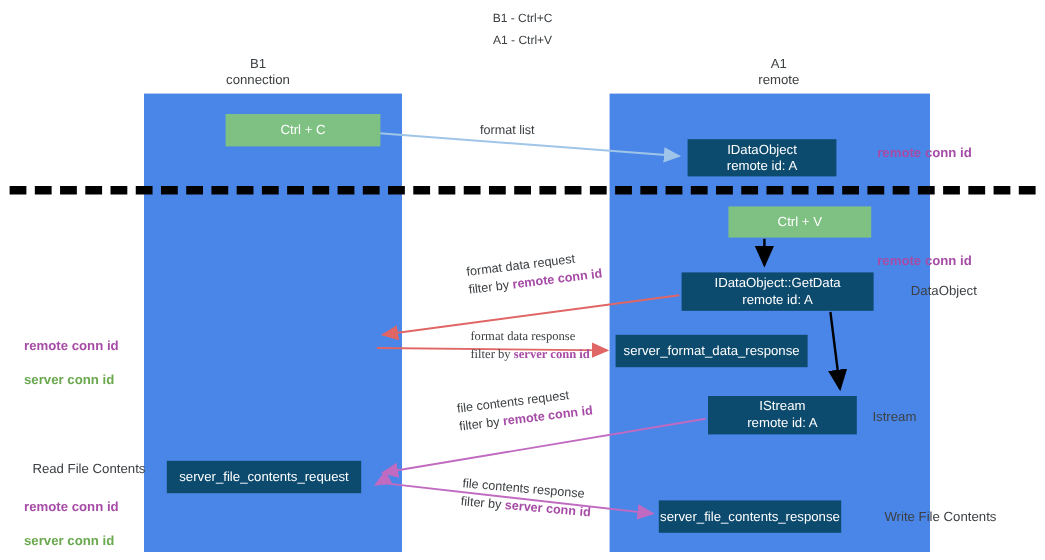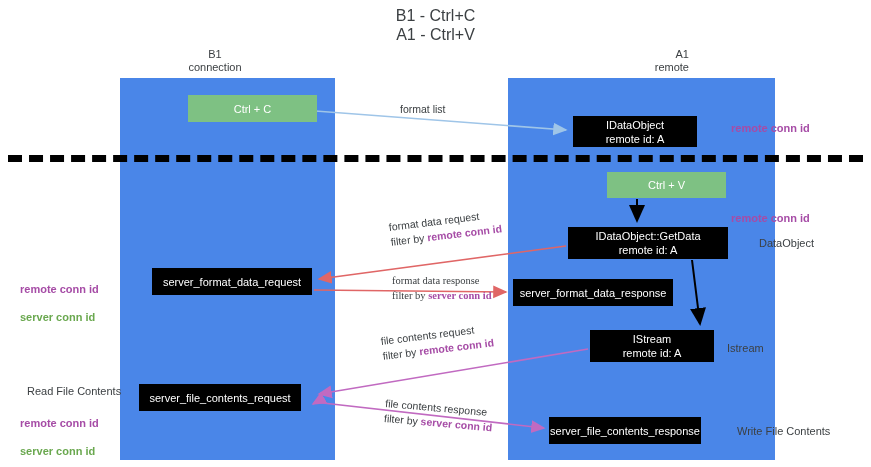--- a/index.html
+++ b/index.html
@@ -7,51 +7,51 @@
     width:871px;height:467px;position:relative;overflow:hidden;
     background:#ffffff;
     font-family:"Liberation Sans","DejaVu Sans",sans-serif;
     color:#3c4043;
   }
   #stage{position:absolute;inset:0;}
 
   
   .title{
     position:absolute;left:0;top:6px;width:871px;text-align:center;
-    font-size:16px;line-height:19px;color:#3c4043;white-space:pre-line;
+    font-size:10px;line-height:19px;color:#3c4043;white-space:pre-line;
   }
 
   
   .col-head{
     position:absolute;text-align:center;font-size:11px;line-height:13px;
     color:#3c4043;white-space:pre-line;
   }
   #head-b1{left:140px;top:48px;width:150px;}
-  #head-a1{left:539px;top:48px;width:150px;text-align:right;}
+  #head-a1{left:574px;top:48px;width:150px;}
 
   
   .lane{position:absolute;background:#4a86e8;}
   #lane-b1{left:120px;top:78px;width:215px;height:382px;}
   #lane-a1{left:508px;top:78px;width:267px;height:382px;}
 
   
   .divider{
     position:absolute;left:8px;top:155px;width:855px;height:0;
     border-top:7px dashed #000;
   }
 
   
   .node{
     position:absolute;box-sizing:border-box;
     display:flex;flex-direction:column;align-items:center;justify-content:center;
     text-align:center;color:#ffffff;font-size:11px;line-height:14px;
     white-space:pre-line;padding:2px 4px;
   }
   .green{background:#7ec183;margin-left:29px;}
-  .orange{background:#000000;}
+  .orange{background:#0c4a6e;}
 
   #n-ctrlc{left:159px;top:95px;width:129px;height:27px;}
   #n-idataobject{left:573px;top:116px;width:124px;height:31px;}
   #n-ctrlv{left:578px;top:172px;width:119px;height:26px;}
   #n-getdata{left:568px;top:227px;width:160px;height:32px;}
   #n-sfdreq{left:152px;top:268px;width:160px;height:27px;}
   #n-sfdres{left:513px;top:279px;width:160px;height:27px;}
   #n-istream{left:590px;top:330px;width:124px;height:32px;}
   #n-sfcreq{left:139px;top:384px;width:162px;height:27px;}
   #n-sfcres{left:549px;top:417px;width:152px;height:27px;}
@@ -137,21 +137,20 @@
     <path d="M314,402 L544,428" stroke="#c16ac1" stroke-width="1.6" fill="none" marker-end="url(#ar-purple)"></path>
     <path d="M320,400 L313,404" stroke="#c16ac1" stroke-width="1.6" fill="none" marker-end="url(#ar-purple)"></path>
   </svg>
 
   <div class="node green" id="n-ctrlc">Ctrl + C</div>
   <div class="node orange" id="n-idataobject">IDataObject
 remote id: A</div>
   <div class="node green" id="n-ctrlv">Ctrl + V</div>
   <div class="node orange" id="n-getdata">IDataObject::GetData
 remote id: A</div>
-  <div class="node orange" id="n-sfdreq">server_format_data_request</div>
   <div class="node orange" id="n-sfdres">server_format_data_response</div>
   <div class="node orange" id="n-istream">IStream
 remote id: A</div>
   <div class="node orange" id="n-sfcreq">server_file_contents_request</div>
   <div class="node orange" id="n-sfcres">server_file_contents_response</div>
 
   <div class="side purple" id="s-remote1">remote conn id</div>
   <div class="side purple" id="s-remote2">remote conn id</div>
   <div class="side" id="s-dataobject">DataObject</div>
   <div class="side" id="s-istream">Istream</div>

